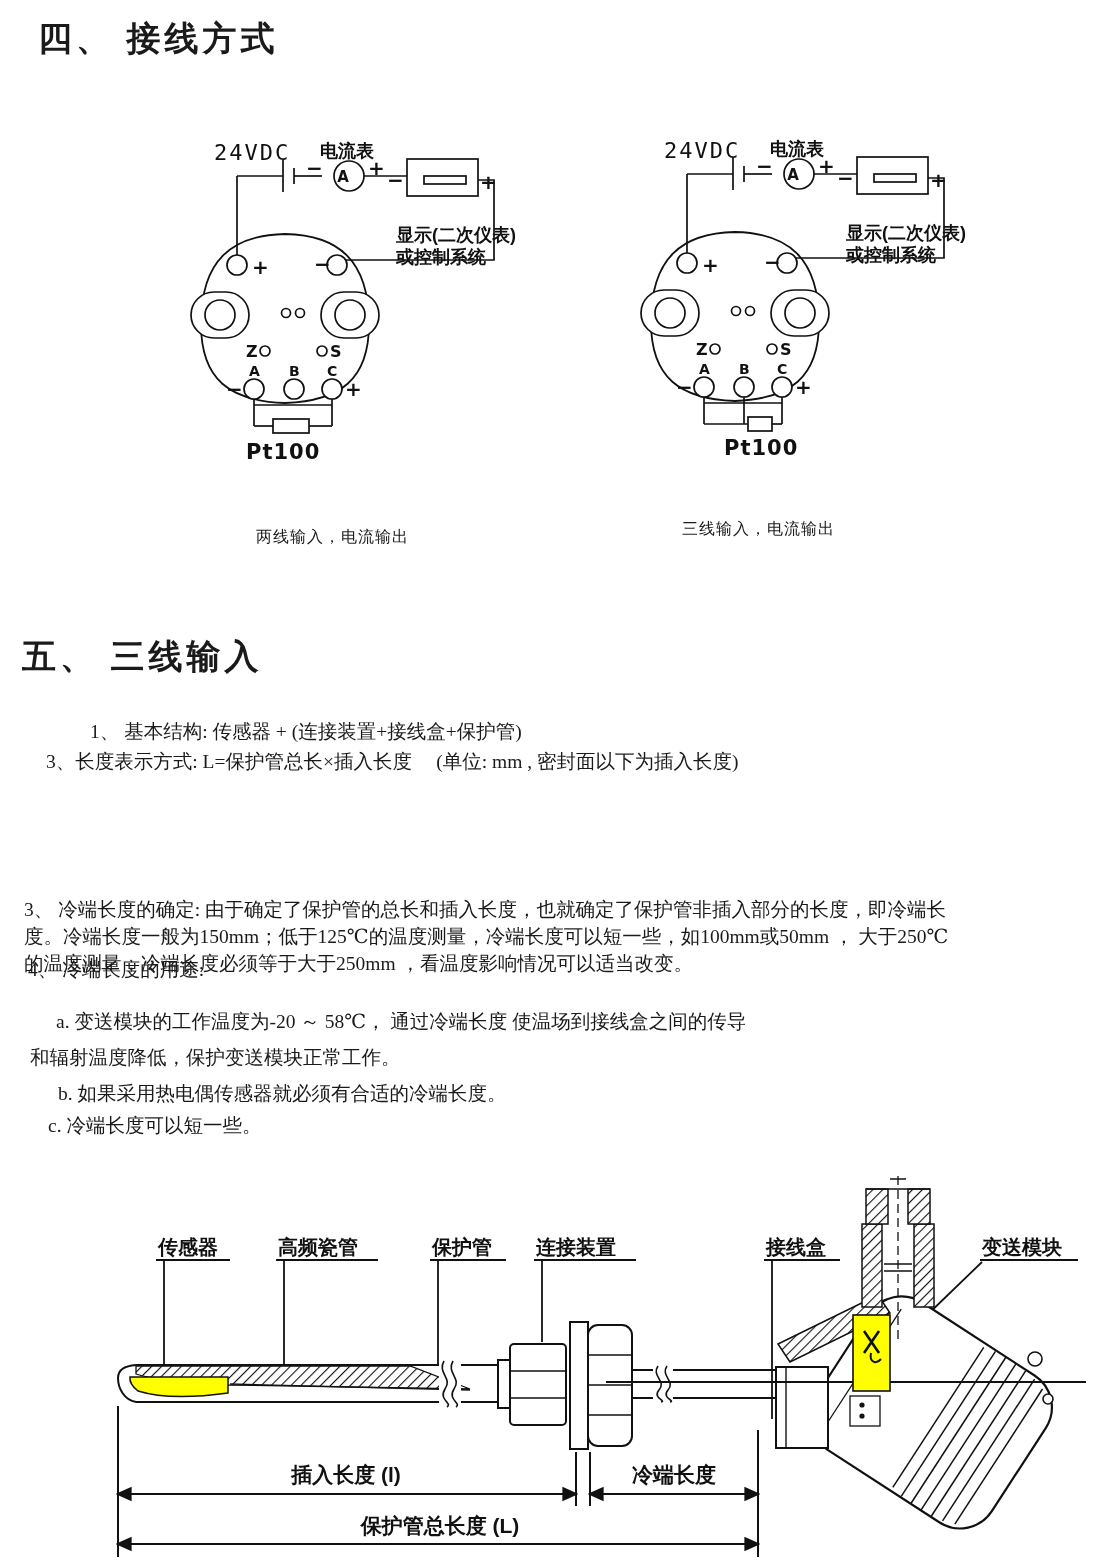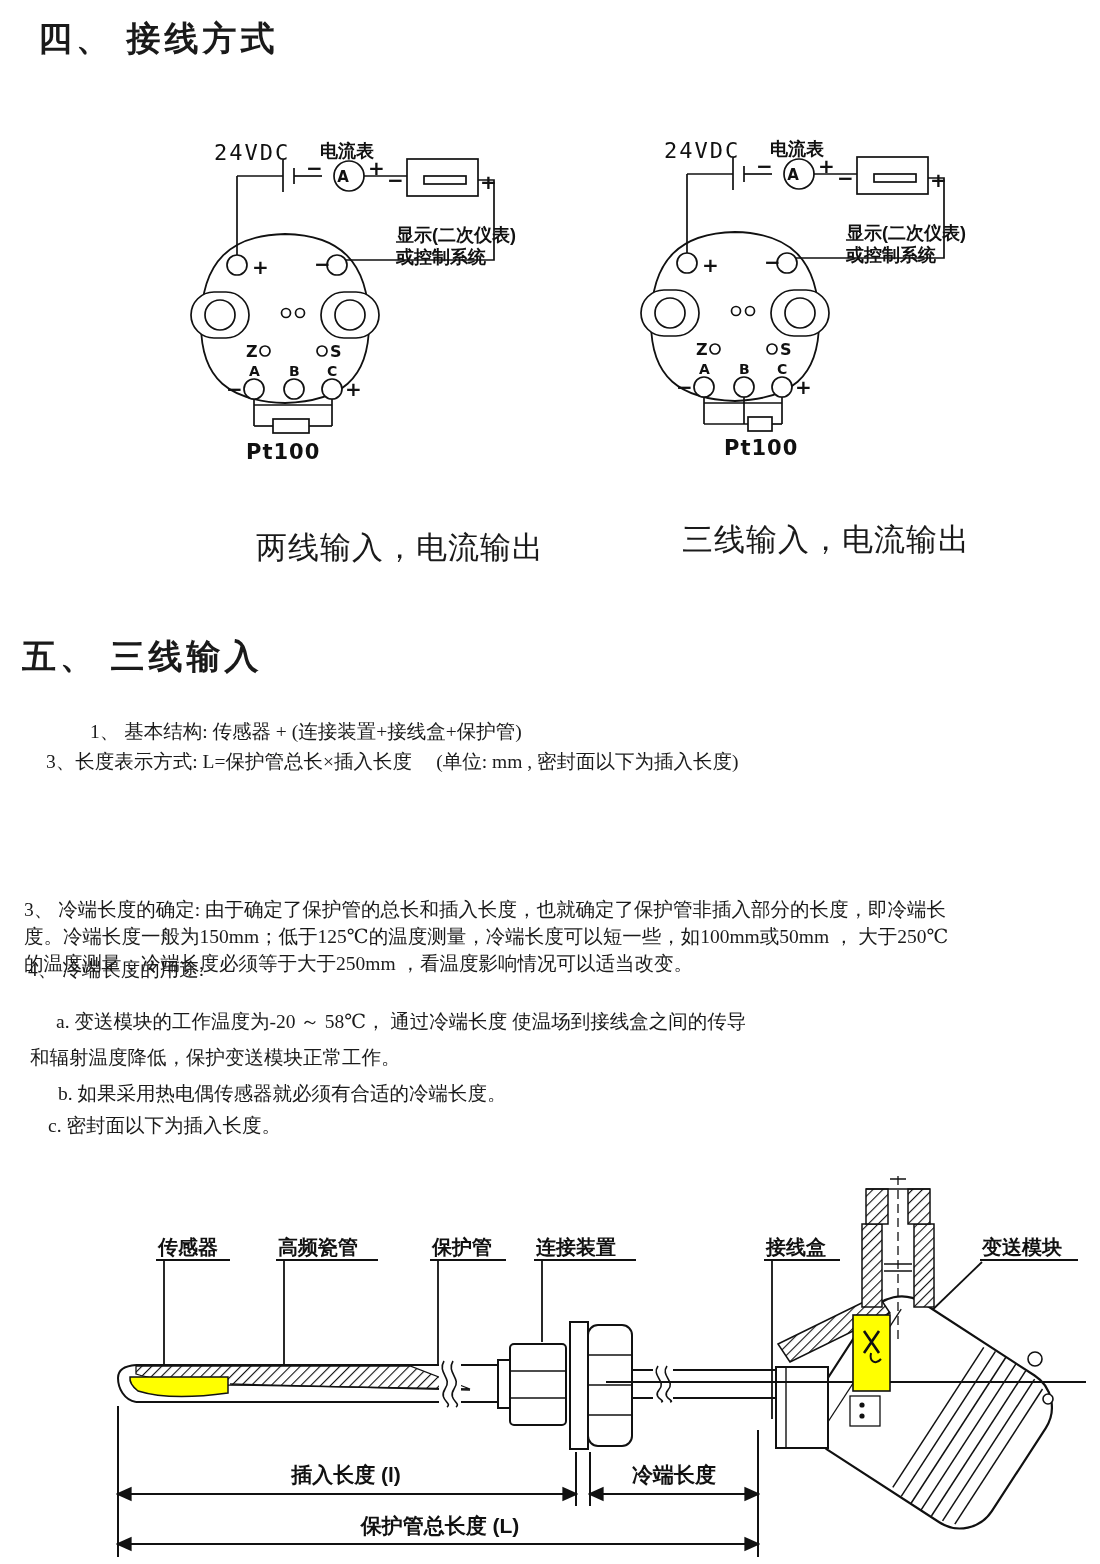--- a/index.html
+++ b/index.html
@@ -5,21 +5,21 @@
   html,body{margin:0;padding:0;}
   body{
     width:1100px;height:1564px;background:#ffffff;color:#1a1a1a;
     font-family:"Liberation Serif","DejaVu Serif",serif;
     position:relative;overflow:hidden;
   }
   .abs{position:absolute;}
   h1{font-size:34px;font-weight:700;margin:0;letter-spacing:4px;}
   p{margin:0;}
   .body-text{font-size:19.5px;line-height:27px;}
-  .caption{font-size:31px;letter-spacing:1px;}
+  .caption{font-size:16px;letter-spacing:1px;}
   svg text{fill:#111;}
   svg .cjk{font-family:"Liberation Sans","DejaVu Sans",sans-serif;font-weight:bold;}
   svg .tech{font-family:"DejaVu Sans Mono","Liberation Mono",monospace;}
   svg .sign{font-family:"DejaVu Sans","Liberation Sans",sans-serif;font-weight:bold;}
 </style>
 </head>
 <body>
 
 <h1 class="abs" style="left:38px;top:16px;">四、 接线方式</h1>
 
@@ -153,21 +153,21 @@
 <div class="abs caption" style="left:682px;top:519px;">三线输入，电流输出</div>
 
 <h1 class="abs" style="left:22px;top:634px;">五、 三线输入</h1>
 
 <p class="abs body-text" style="left:54px;top:718px;width:740px;margin-left:36px;">1、  基本结构: 传感器 + (连接装置+接线盒+保护管)</p>
 <p class="abs body-text" style="left:28px;top:748px;width:712px;text-indent:18px;">3、长度表示方式: L=保护管总长×插入长度　 (单位: mm , 密封面以下为插入长度)</p>
 <p class="abs body-text" style="left:24px;top:860px;width:930px;margin-top:36px;">3、 冷端长度的确定: 由于确定了保护管的总长和插入长度，也就确定了保护管非插入部分的长度，即冷端长度。冷端长度一般为150mm；低于125℃的温度测量，冷端长度可以短一些，如100mm或50mm ，  大于250℃的温度测量，冷端长度必须等于大于250mm ，看温度影响情况可以适当改变。</p>
 <p class="abs body-text" style="left:28px;top:956px;width:740px;">4、 冷端长度的用途:</p>
 <p class="abs body-text" style="left:30px;top:1004px;width:720px;text-indent:26px;line-height:36px;">a. 变送模块的工作温度为-20 ～ 58℃， 通过冷端长度 使温场到接线盒之间的传导和辐射温度降低，保护变送模块正常工作。</p>
 <p class="abs body-text" style="left:58px;top:1080px;width:740px;">b. 如果采用热电偶传感器就必须有合适的冷端长度。</p>
-<p class="abs body-text" style="left:48px;top:1112px;width:740px;">c. 密封面以下为插入长度。</p>
+<p class="abs body-text" style="left:48px;top:1112px;width:740px;">c. 冷端长度可以短一些。</p>
 
 <svg class="abs" style="left:78px;top:1172px;" width="1012" height="392" viewBox="0 0 1012 392">
   <defs>
     <pattern id="hatch" width="7" height="7" patternUnits="userSpaceOnUse" patternTransform="rotate(45)">
       <rect width="7" height="7" fill="#fff"></rect>
       <line x1="0" y1="0" x2="0" y2="7" stroke="#111" stroke-width="2.2"></line>
     </pattern>
     <marker id="arrow" viewBox="0 0 10 10" refX="8.5" refY="5" markerWidth="8" markerHeight="8" orient="auto-start-reverse">
       <path d="M 0 0.5 L 10 5 L 0 9.5 z" fill="#111"></path>
     </marker>

